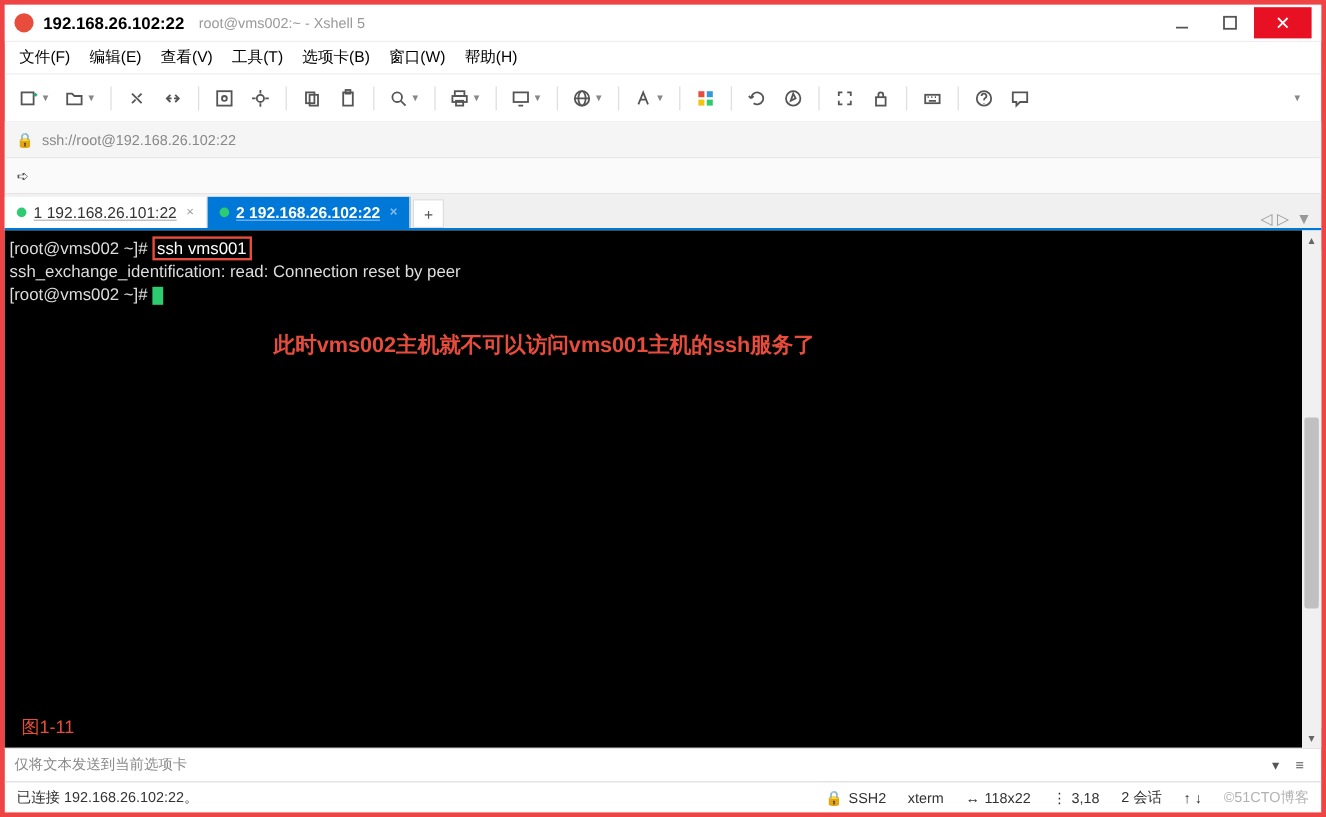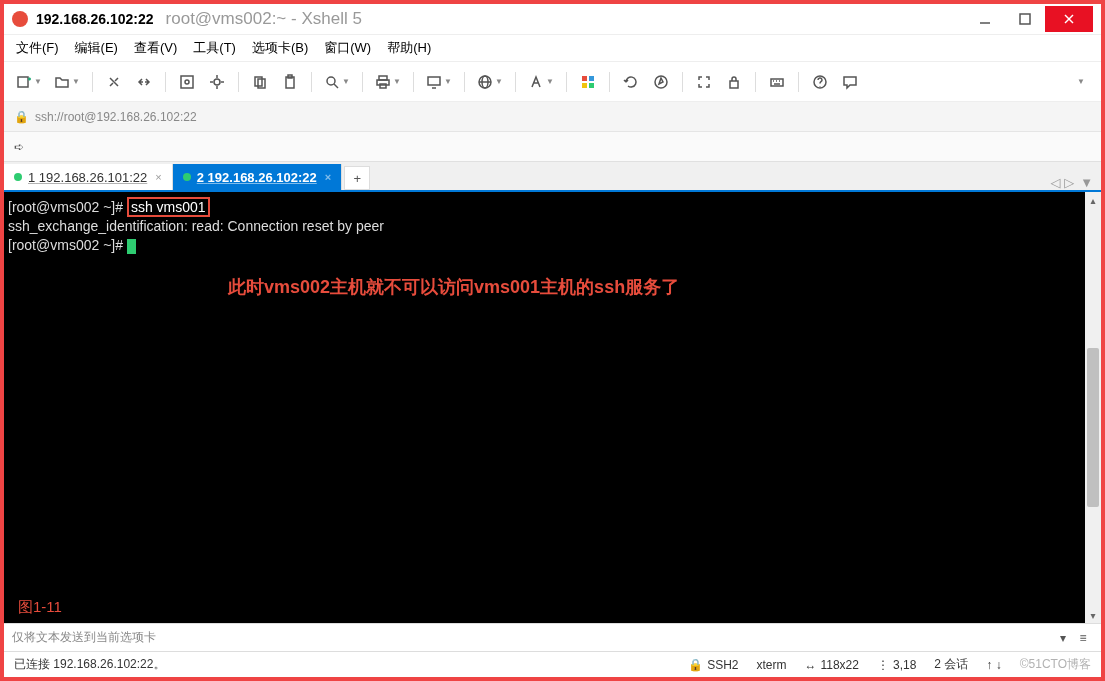--- a/index.html
+++ b/index.html
@@ -2,21 +2,21 @@
 <html><head>
 <meta charset="utf-8">
 <style>
 * { margin: 0; padding: 0; box-sizing: border-box; font-family: "Microsoft YaHei", "SimSun", Arial, sans-serif; }
 body { width: 1105px; height: 681px; background: #fff; overflow: hidden; font-size: 13px; }
 .window { display: flex; flex-direction: column; height: 100%; border: 4px solid #ef4444; }
 
 .titlebar { height: 30px; display: flex; align-items: center; padding: 0 8px; background: #fff; }
 .titlebar .app-icon { width: 16px; height: 16px; background: #e74c3c; border-radius: 50%; margin-right: 8px; }
 .titlebar .title-bold { font-weight: bold; font-size: 14px; margin-right: 12px; }
-.titlebar .title-gray { color: #999; font-size: 17px; }
+.titlebar .title-gray { color: #999; font-size: 12px; }
 .titlebar .spacer { flex: 1; }
 .titlebar .wbtn { width: 40px; height: 24px; display: inline-flex; align-items: center; justify-content: center; color: #555; cursor: pointer; }
 .titlebar .wbtn.close { background: #e81123; color: #fff; width: 48px; height: 26px; }
 .titlebar .wbtn.close svg { stroke: #fff; }
 
 .menubar { height: 28px; display: flex; align-items: center; padding: 0 4px; border-top: 1px solid #eee; border-bottom: 1px solid #eee; }
 .menubar .mitem { padding: 4px 8px; cursor: pointer; font-size: 13px; }
 
 .toolbar { height: 40px; display: flex; align-items: center; padding: 0 8px; gap: 4px; border-bottom: 1px solid #eee; }
 .toolbar .ticon { width: 26px; height: 26px; display: inline-flex; align-items: center; justify-content: center; color: #555; cursor: pointer; }

